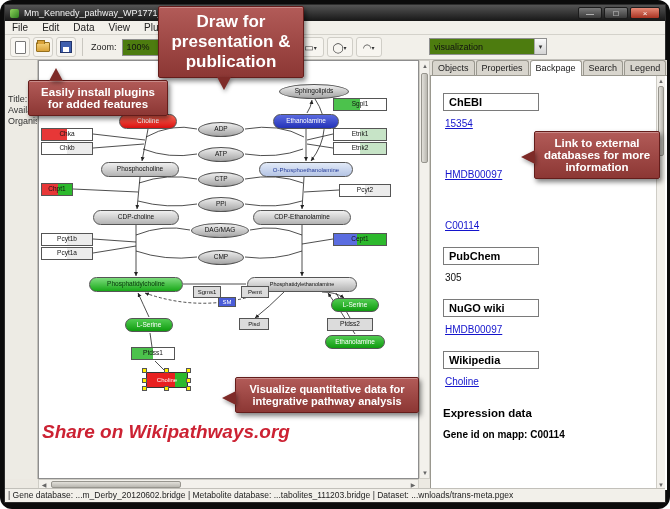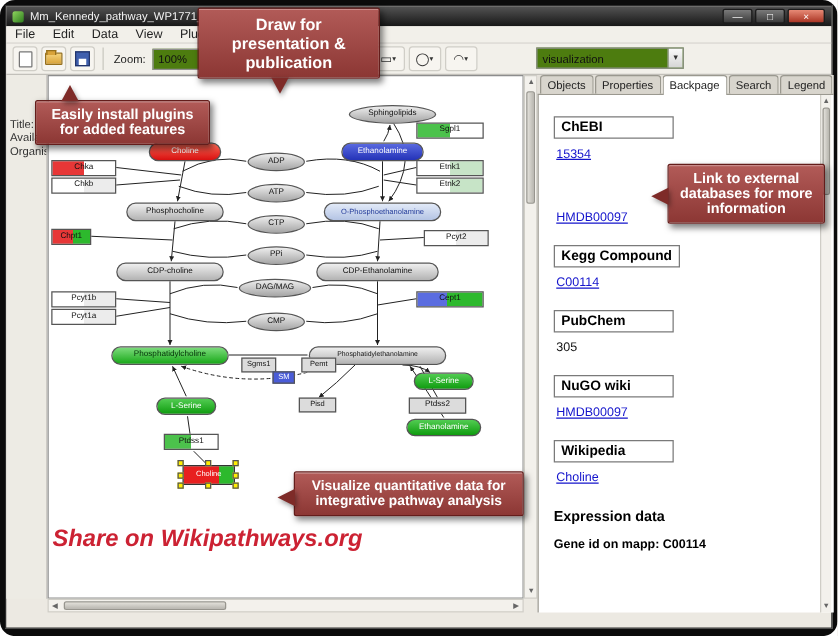--- a/index.html
+++ b/index.html
@@ -290,21 +290,21 @@
     <div class="panel">
       <div class="bp-section">
         <div class="bp-header">ChEBI</div><br>
         <span class="bp-link">15354</span>
       </div>
       <div class="bp-section">
         <br>
         <span class="bp-link">HMDB00097</span>
       </div>
       <div class="bp-section">
-        <div class="bp-header">Kegg Compound</div><br>
+        <br>
         <span class="bp-link">C00114</span>
       </div>
       <div class="bp-section">
         <div class="bp-header">PubChem</div><br>
         <span class="bp-plain">305</span>
       </div>
       <div class="bp-section">
         <div class="bp-header">NuGO wiki</div><br>
         <span class="bp-link">HMDB00097</span>
       </div>
@@ -314,23 +314,26 @@
       </div>
       <div class="bp-exp">Expression data</div>
       <div class="bp-geneid">Gene id on mapp: C00114</div>
     </div>
     <div class="panel-scroll">
       <span class="scr-arrow" style="top:0;left:-1px">▲</span>
       <span class="pthumb"></span>
       <span class="scr-arrow" style="bottom:0;left:-1px">▼</span>
     </div>
 
-  </div>
-
-  <div class="callout" style="left:158px;top:6px;width:146px;font-size:13px">
+    <div class="statusbar">
+      <span>| Gene database: ...m_Derby_20120602.bridge   | Metabolite database: ...tabolites_111203.bridge   | Dataset: ...wnloads/trans-meta.pgex</span>
+    </div>
+  </div>
+
+  <div class="callout" style="left:158px;top:6px;width:146px;font-size:17px">
     <span>Draw for presentation &amp; publication</span>
     <span class="pt pt-down" style="left:58px"></span>
   </div>
   <div class="callout" style="left:28px;top:80px;width:140px;font-size:11.5px">
     <span>Easily install plugins for added features</span>
     <span class="pt pt-up" style="left:20px"></span>
   </div>
   <div class="callout" style="left:534px;top:131px;width:126px;font-size:11.5px">
     <span>Link to external databases for more information</span>
     <span class="pt pt-left" style="top:18px"></span>

